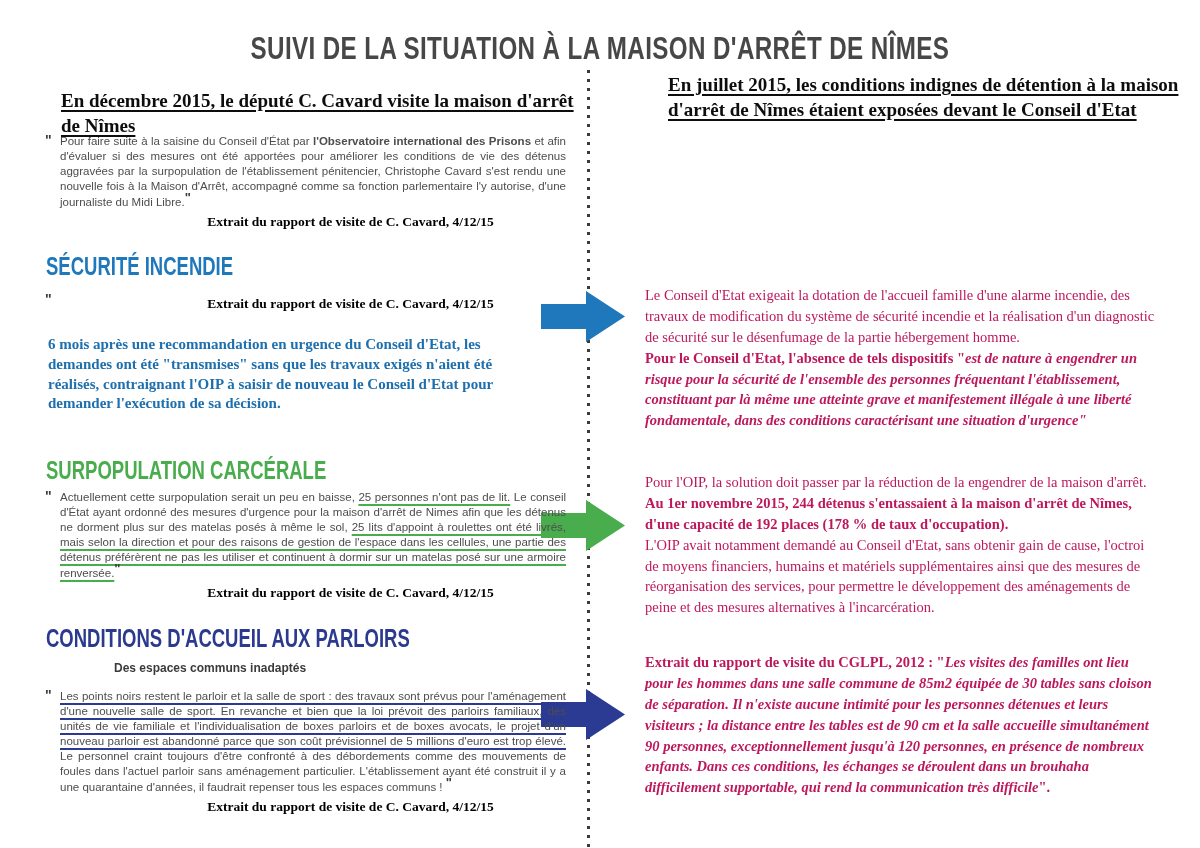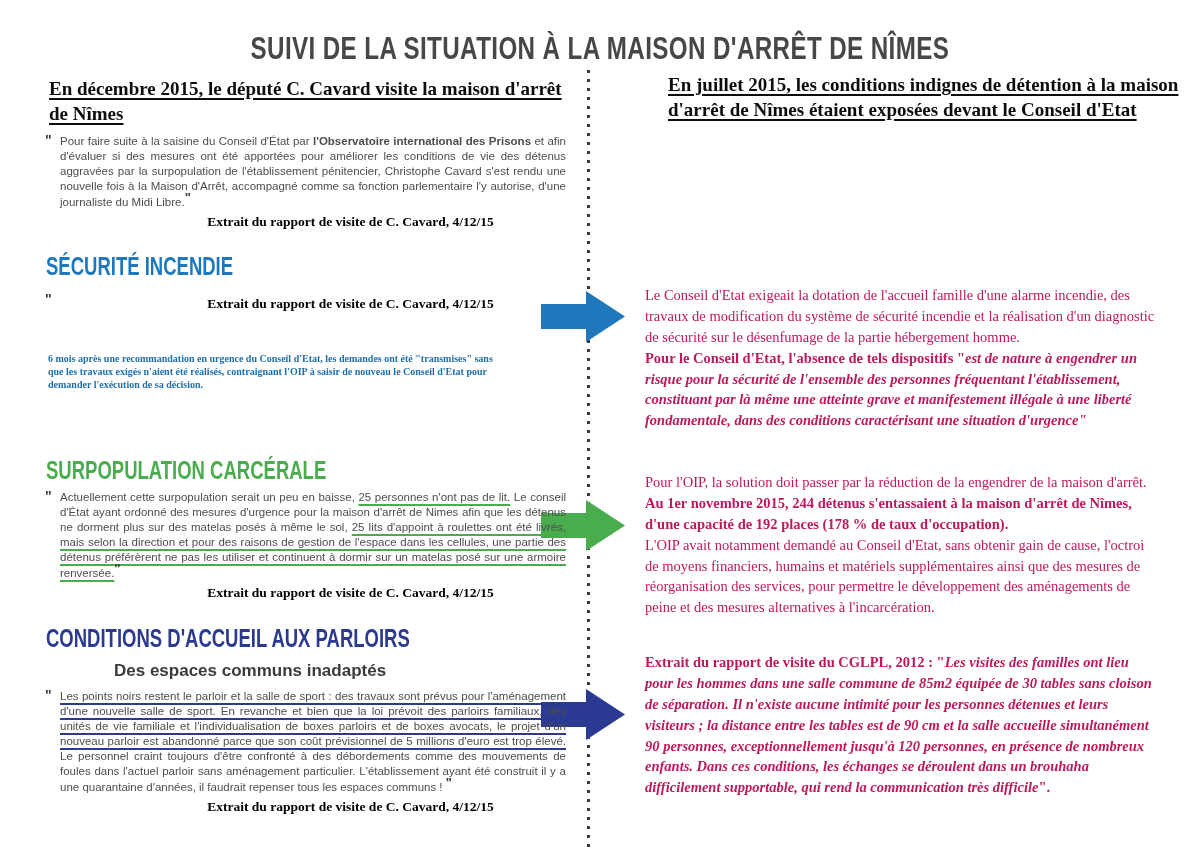--- a/index.html
+++ b/index.html
@@ -40,41 +40,41 @@
 
   
   .sec-heading {
     position:absolute; left:46px; font-weight:700; font-size:25px; line-height:1;
     white-space:nowrap; transform:scaleX(.74); transform-origin:0 50%;
   }
   .h-blue  { top:254px; color:#1e78bb; }
   .h-green { top:458px; color:#4aad4d; }
   .h-navy  { top:626px; color:#2b3a8f; }
 
-  .sub-heading { position:absolute; left:66px; top:661px; font-weight:700; font-size:17px; color:#3b3b3b;padding-left:48px; }
+  .sub-heading { position:absolute; left:66px; top:661px; font-weight:700; font-size:12px; color:#3b3b3b;padding-left:48px; }
 
   
   .quote-block { position:absolute; left:45px; width:521px; }
   .qb-intro { top:134px; } .qb-1 { top:293px; } .qb-2 { top:490px; } .qb-3 { top:689px; }
   .quote {
     position:relative; margin:0; padding-left:15px;
     font-size:11.5px; line-height:1.3; color:#4d4d4d; text-align:justify;
   }
   .qmark-open { position:absolute; left:0; top:-3px; font-weight:700; font-size:14px; color:#3c3c3c; }
   .rich .q { font-weight:700; font-size:13px; position:relative; top:-4px; color:#3c3c3c; }
   .attrib {
     margin-top:3px; padding-left:90px; text-align:center;
     font-family:"Liberation Serif", serif; font-weight:700; font-size:13.5px; color:#000000;
   }
 
   
   .note {
-    position:absolute; left:48px; top:352px; width:458px;
+    position:absolute; left:48px; top:335px; width:458px;
     font-family:"Liberation Serif", serif; font-weight:700;
-    font-size:10px; line-height:1.32; color:#1d6fae;
+    font-size:15px; line-height:1.32; color:#1d6fae;
   }
 
   
   .rp {
     position:absolute; left:645px; width:514px;
     font-family:"Liberation Serif", serif; font-size:14.5px; line-height:1.44; color:#be185d;
   }
   .rp p { margin:0; }
   .rp1 { top:285px; } .rp2 { top:472px; } .rp3 { top:652px; }
 
@@ -109,21 +109,21 @@
     <svg viewBox="0 0 84 57" xmlns="http://www.w3.org/2000/svg">
         <polygon class="fill-green" points="0,16 45,16 45,3 84,28.5 45,54 45,41 0,41"></polygon>
       </svg>
   </div>
   <div class="arrow a3">
     <svg viewBox="0 0 84 57" xmlns="http://www.w3.org/2000/svg">
         <polygon class="fill-navy" points="0,16 45,16 45,3 84,28.5 45,54 45,41 0,41"></polygon>
       </svg>
   </div>
 
-  <h2 class="col-header lh" style="margin:4px">En décembre 2015, le député C. Cavard visite la maison d'arrêt de Nîmes</h2>
+  <h2 class="col-header lh" style="margin:16px">En décembre 2015, le député C. Cavard visite la maison d'arrêt de Nîmes</h2>
   <h2 class="col-header rh" style="margin:0">En juillet 2015, les conditions indignes de détention à la maison d'arrêt de Nîmes étaient exposées devant le Conseil d'Etat</h2>
 
   <div class="quote-block qb-intro">
     <p class="quote">
       <span class="qmark-open">"</span>
       <span class="rich"><span>Pour faire suite à la saisine du Conseil d'État par </span><span class="b">l'Observatoire international des Prisons</span><span> et afin d'évaluer si des mesures ont été apportées pour améliorer les conditions de vie des détenus aggravées par la surpopulation de l'établissement pénitencier, Christophe Cavard s'est rendu une nouvelle fois à la Maison d'Arrêt, accompagné comme sa fonction parlementaire l'y autorise, d'une journaliste du Midi Libre.</span><span class="q">"</span></span>
     </p>
     <div class="attrib">Extrait du rapport de visite de C. Cavard, 4/12/15</div>
   </div>
 

